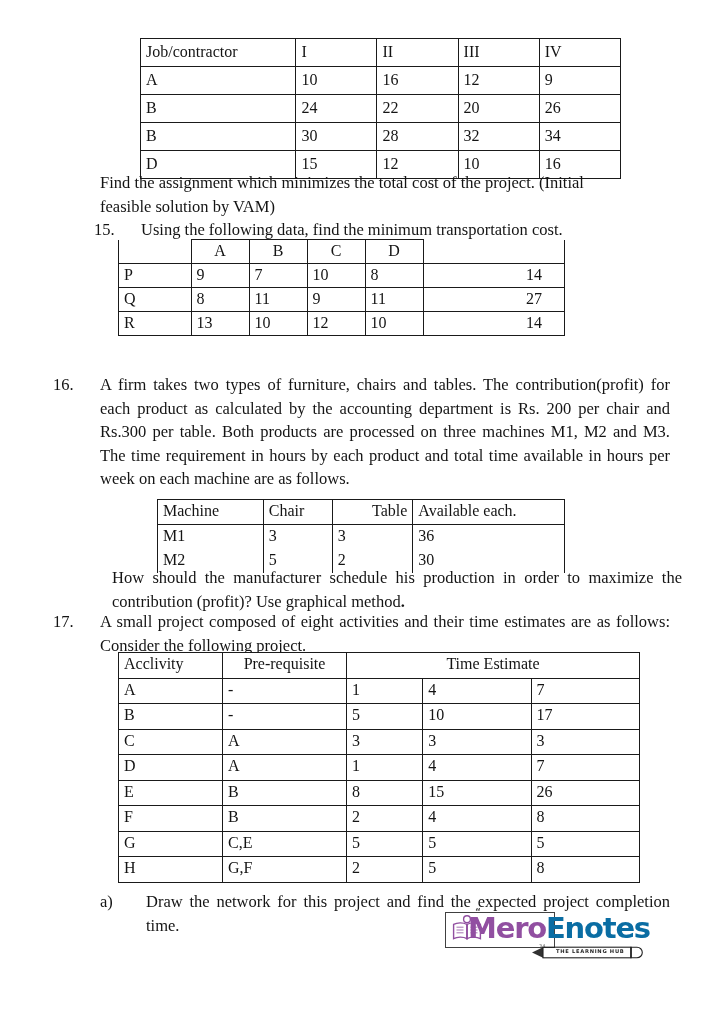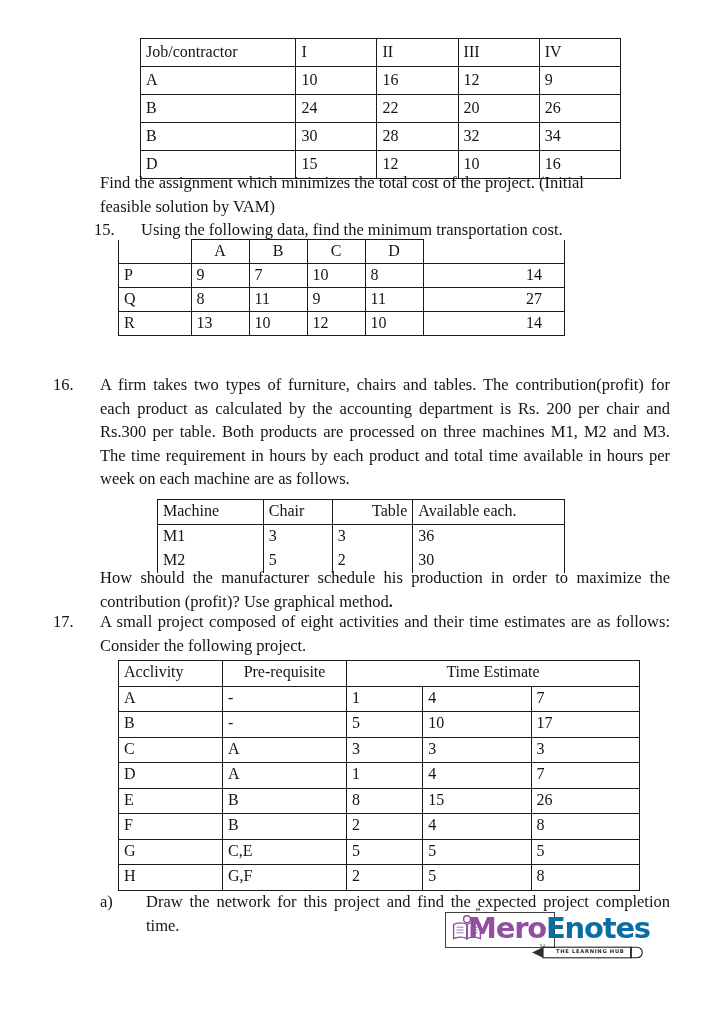--- a/index.html
+++ b/index.html
@@ -88,21 +88,21 @@
 
   
   #table-machines { left: 157px; top: 499px; width: 408px; }
   #table-machines td { height: 21px; }
   #table-machines .col-m { width: 117px; }
   #table-machines .col-c { width: 71px; }
   #table-machines .col-t { width: 89px; text-align: right; }
   #table-machines .col-a { width: 165px; }
 
   
-  #table-activities { left: 118px; top: 652px; width: 522px; margin-top: 8px; }
+  #table-activities { left: 118px; top: 652px; width: 522px; }
   #table-activities td, #table-activities th { height: 21.5px; }
   #table-activities .col-act { width: 93px; }
   #table-activities .col-pre { width: 113px; }
   #table-activities .col-o { width: 101px; }
   #table-activities .col-ml { width: 122px; }
   #table-activities .col-p { width: 101px; }
   #table-activities .hdr-sub { height: 22px; }
 
   
   #subitem-a { left: 100px; top: 890px; width: 570px; }
@@ -313,21 +313,21 @@
       </tr>
       <tr>
         <td class="noline-b noline-t">M2</td>
         <td class="noline-b noline-t">5</td>
         <td class="noline-b noline-t">2</td>
         <td class="noline-b noline-t">30</td>
       </tr>
     </tbody>
   </table>
 
-  <div class="plain-para" id="q16-tail" style="left:100px; top:566px; width:570px;">
+  <div class="plain-para" id="q16-tail" style="left:112px; top:566px; width:570px;">
     <span>How should the manufacturer schedule his production in order to maximize the contribution (profit)? Use graphical method</span><b>.</b>
   </div>
 
   <div class="q-row" id="question-17" style="left:53px; top:610px; width:617px;">
     <div class="q-num">17.</div>
     <div class="q-body">A small project composed of eight activities and their time estimates are as follows: Consider the following project.</div>
   </div>
 
   <table class="doc" id="table-activities">
     <tbody>

